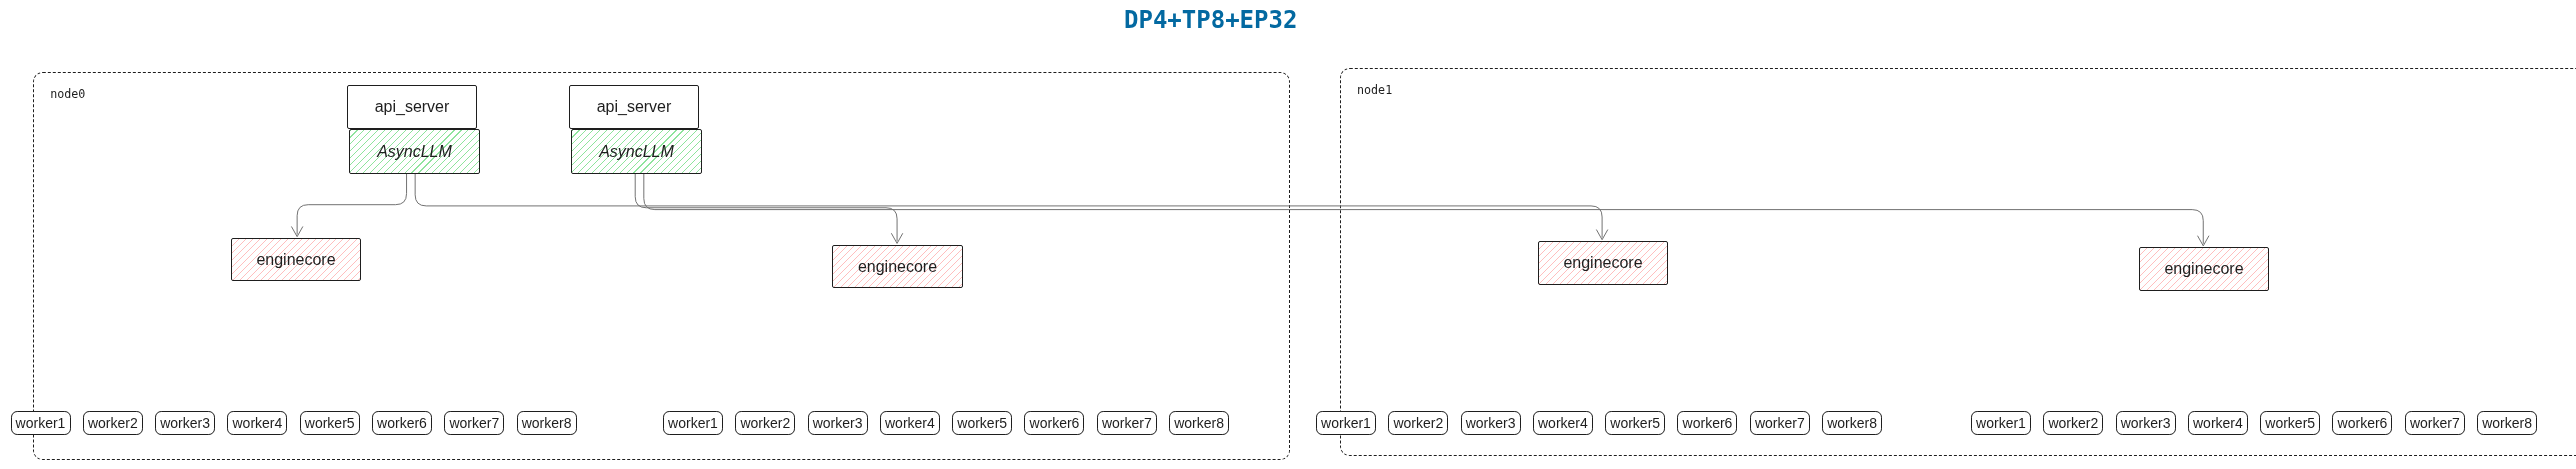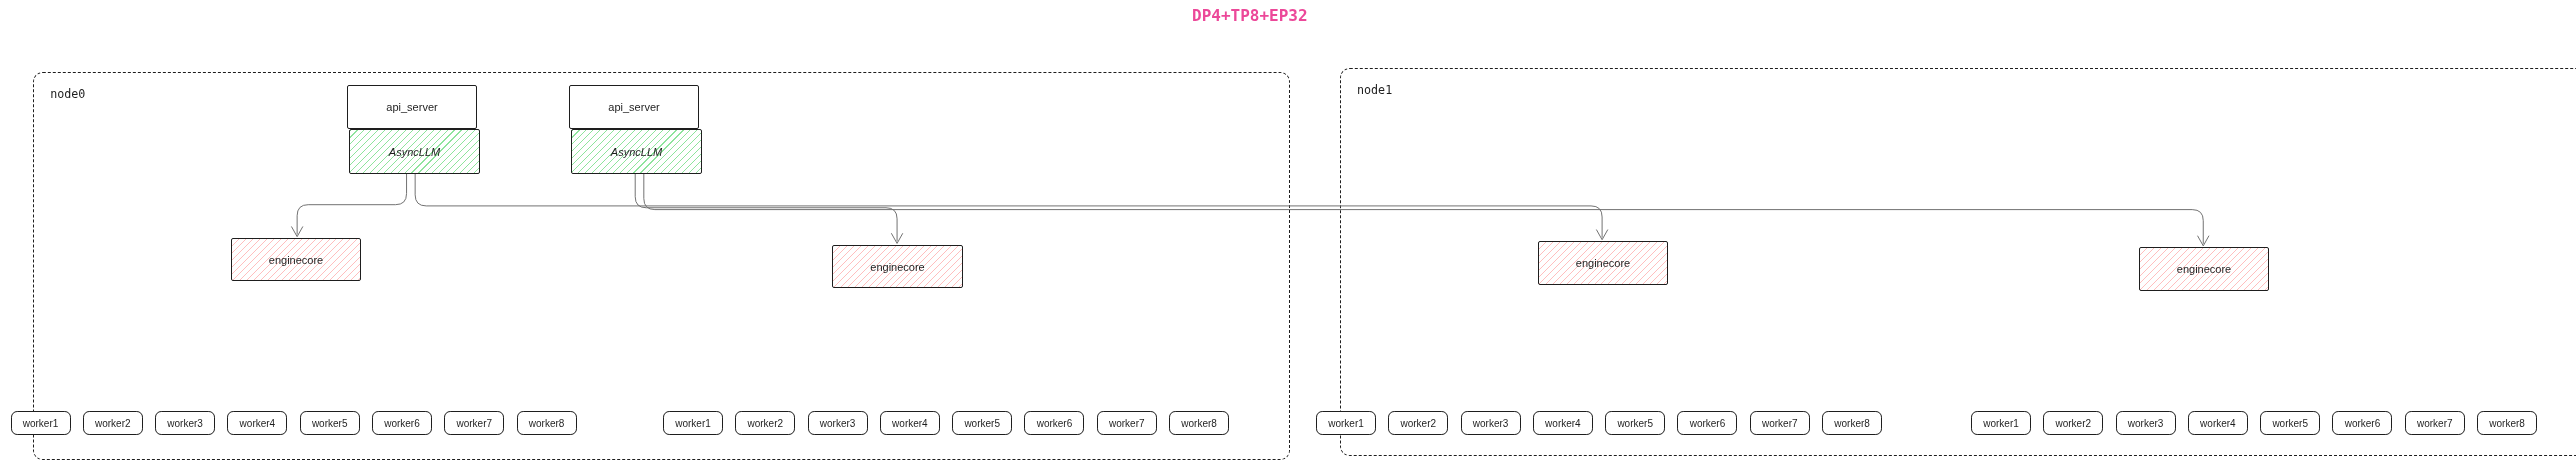--- a/index.html
+++ b/index.html
@@ -5,23 +5,23 @@
   html,body{margin:0;padding:0;background:#ffffff;}
   .canvas{
     position:relative;
     width:2576px;height:469px;
     background:#ffffff;
     font-family:"Liberation Sans", sans-serif;
     color:#1e1e1e;
     overflow:hidden;
   }
   .title{
-    position:absolute;left:1192px;top:6.2px;width:192px;
+    position:absolute;left:1124px;top:6.2px;width:192px;
     font-family:"DejaVu Sans Mono", monospace;
-    font-size:16px;font-weight:bold;color:#ec4899;
+    font-size:24px;font-weight:bold;color:#0369a1;
     white-space:nowrap;
   }
   .node{
     position:absolute;
     border:1.2px dashed #1e1e1e;
     border-radius:9.8px;
     box-sizing:border-box;
     background:transparent;
     margin-left:27px;
   }
@@ -32,21 +32,21 @@
     font-family:"DejaVu Sans Mono", monospace;
     font-size:11.7px;color:#1e1e1e;
   }
   .box{
     position:absolute;
     box-sizing:border-box;
     border:1.5px solid #1e1e1e;
     border-radius:2px;
     background:#ffffff;
     display:flex;align-items:center;justify-content:center;
-    font-size:11px;color:#1e1e1e;
+    font-size:16px;color:#1e1e1e;
     white-space:nowrap;
   }
   .green-hatch{
     background-color:#ffffff;
     background-image:repeating-linear-gradient(135deg,
       rgba(105,219,124,0.75) 0px, rgba(105,219,124,0.75) 0.8px,
       transparent 0.8px, transparent 4.9px);
     font-style:italic;
   }
   .red-hatch{
@@ -71,21 +71,21 @@
   .wg2{left:663px;}
   .wg3{left:1316px;}
   .wg4{left:1971px;}
   .worker{
     box-sizing:border-box;
     width:60px;height:24px;
     border:1.2px solid #1e1e1e;
     border-radius:6.2px;
     background:#ffffff;
     display:flex;align-items:center;justify-content:center;
-    font-size:10px;color:#1e1e1e;
+    font-size:14px;color:#1e1e1e;
     white-space:nowrap;
     text-align:right;
   }
   svg.wires{
     position:absolute;left:0;top:0;
     pointer-events:none;
   }
   svg.wires path, svg.wires polyline{
     fill:none;
     stroke:#6f6f6f;

